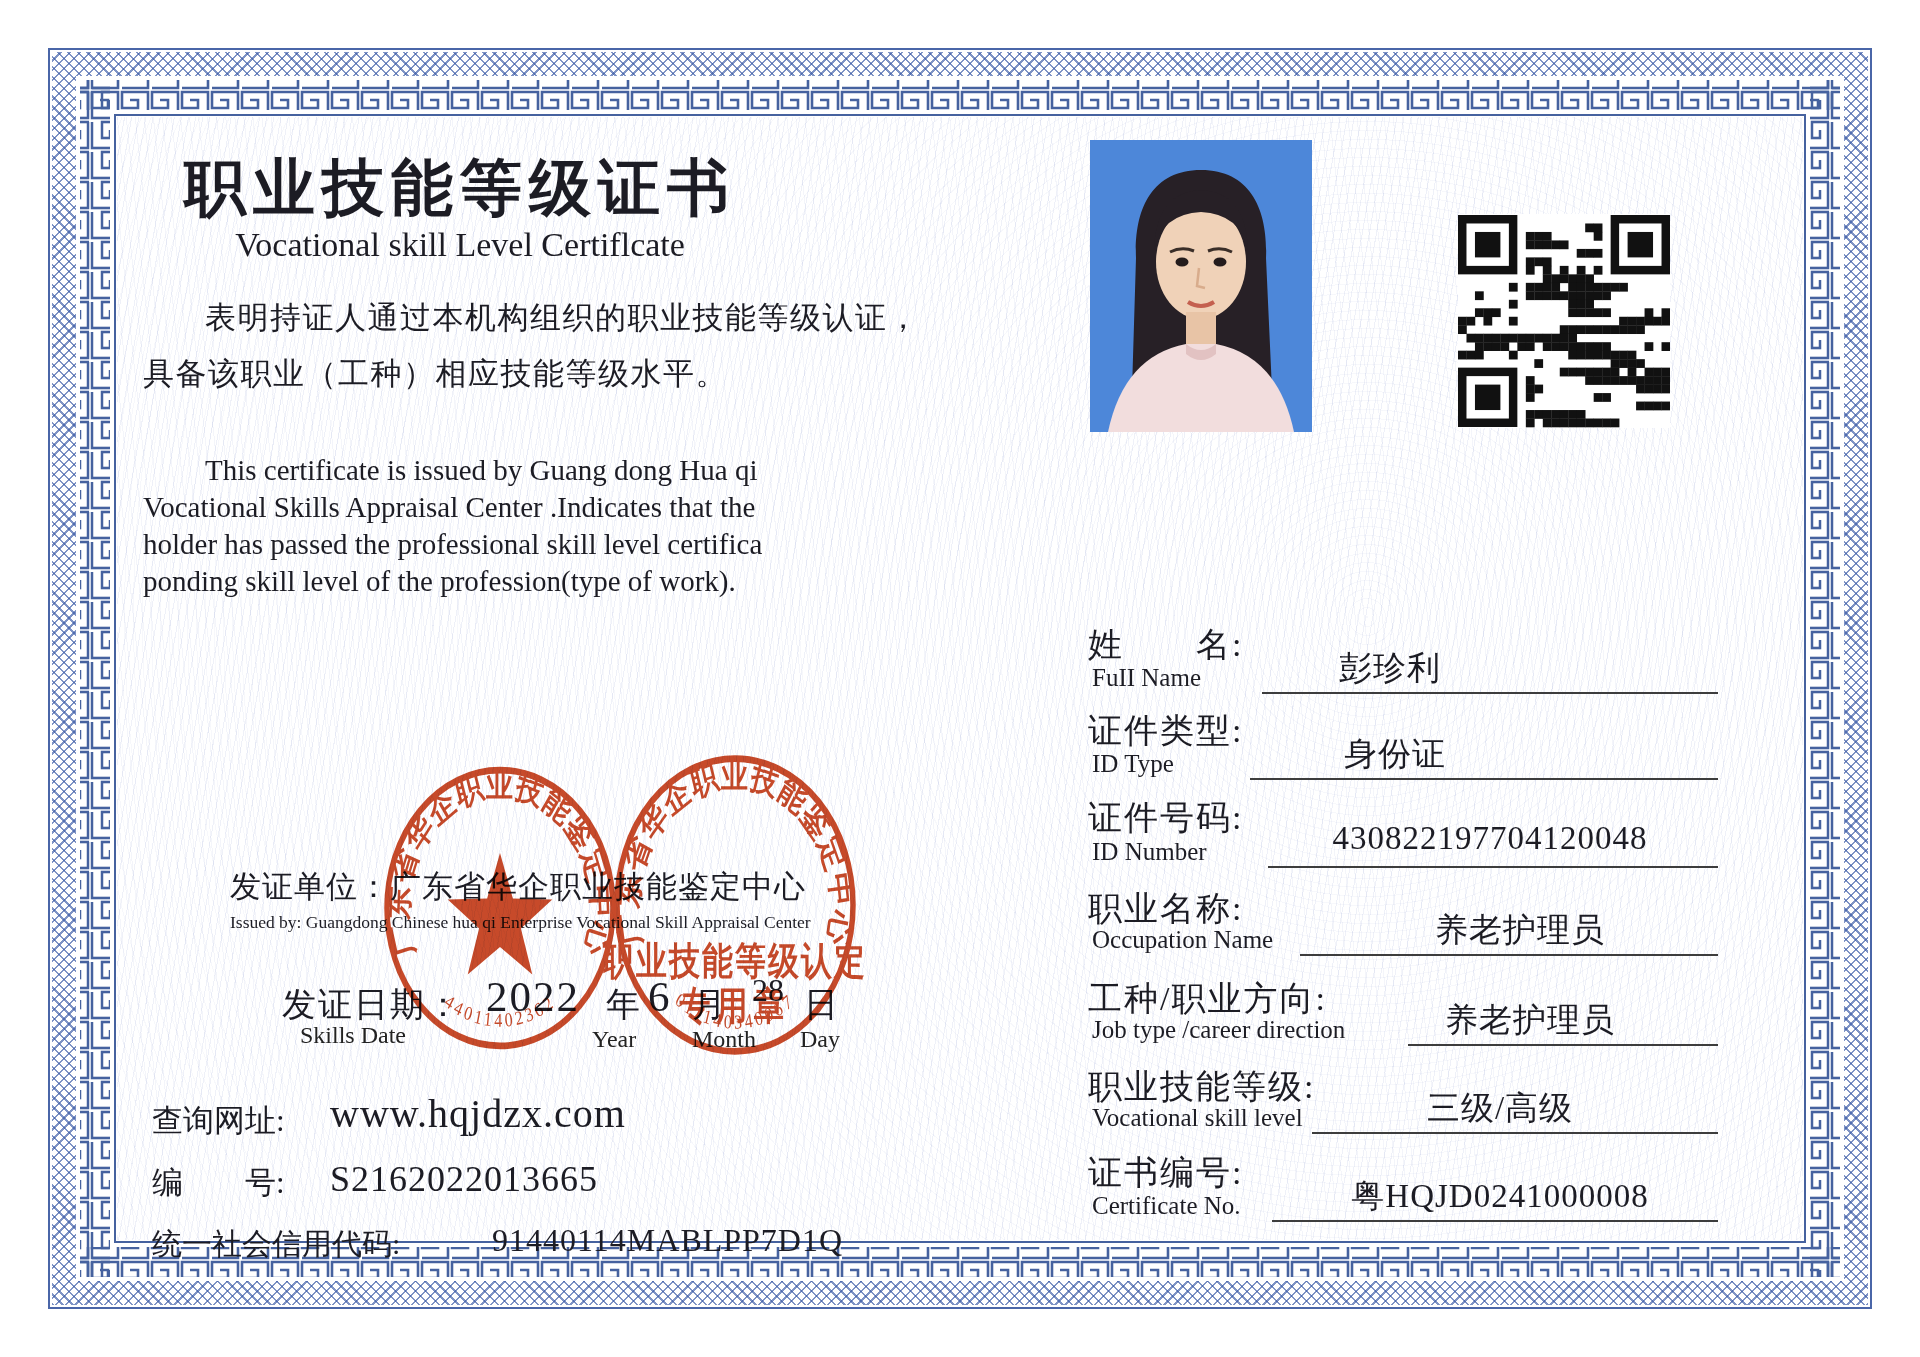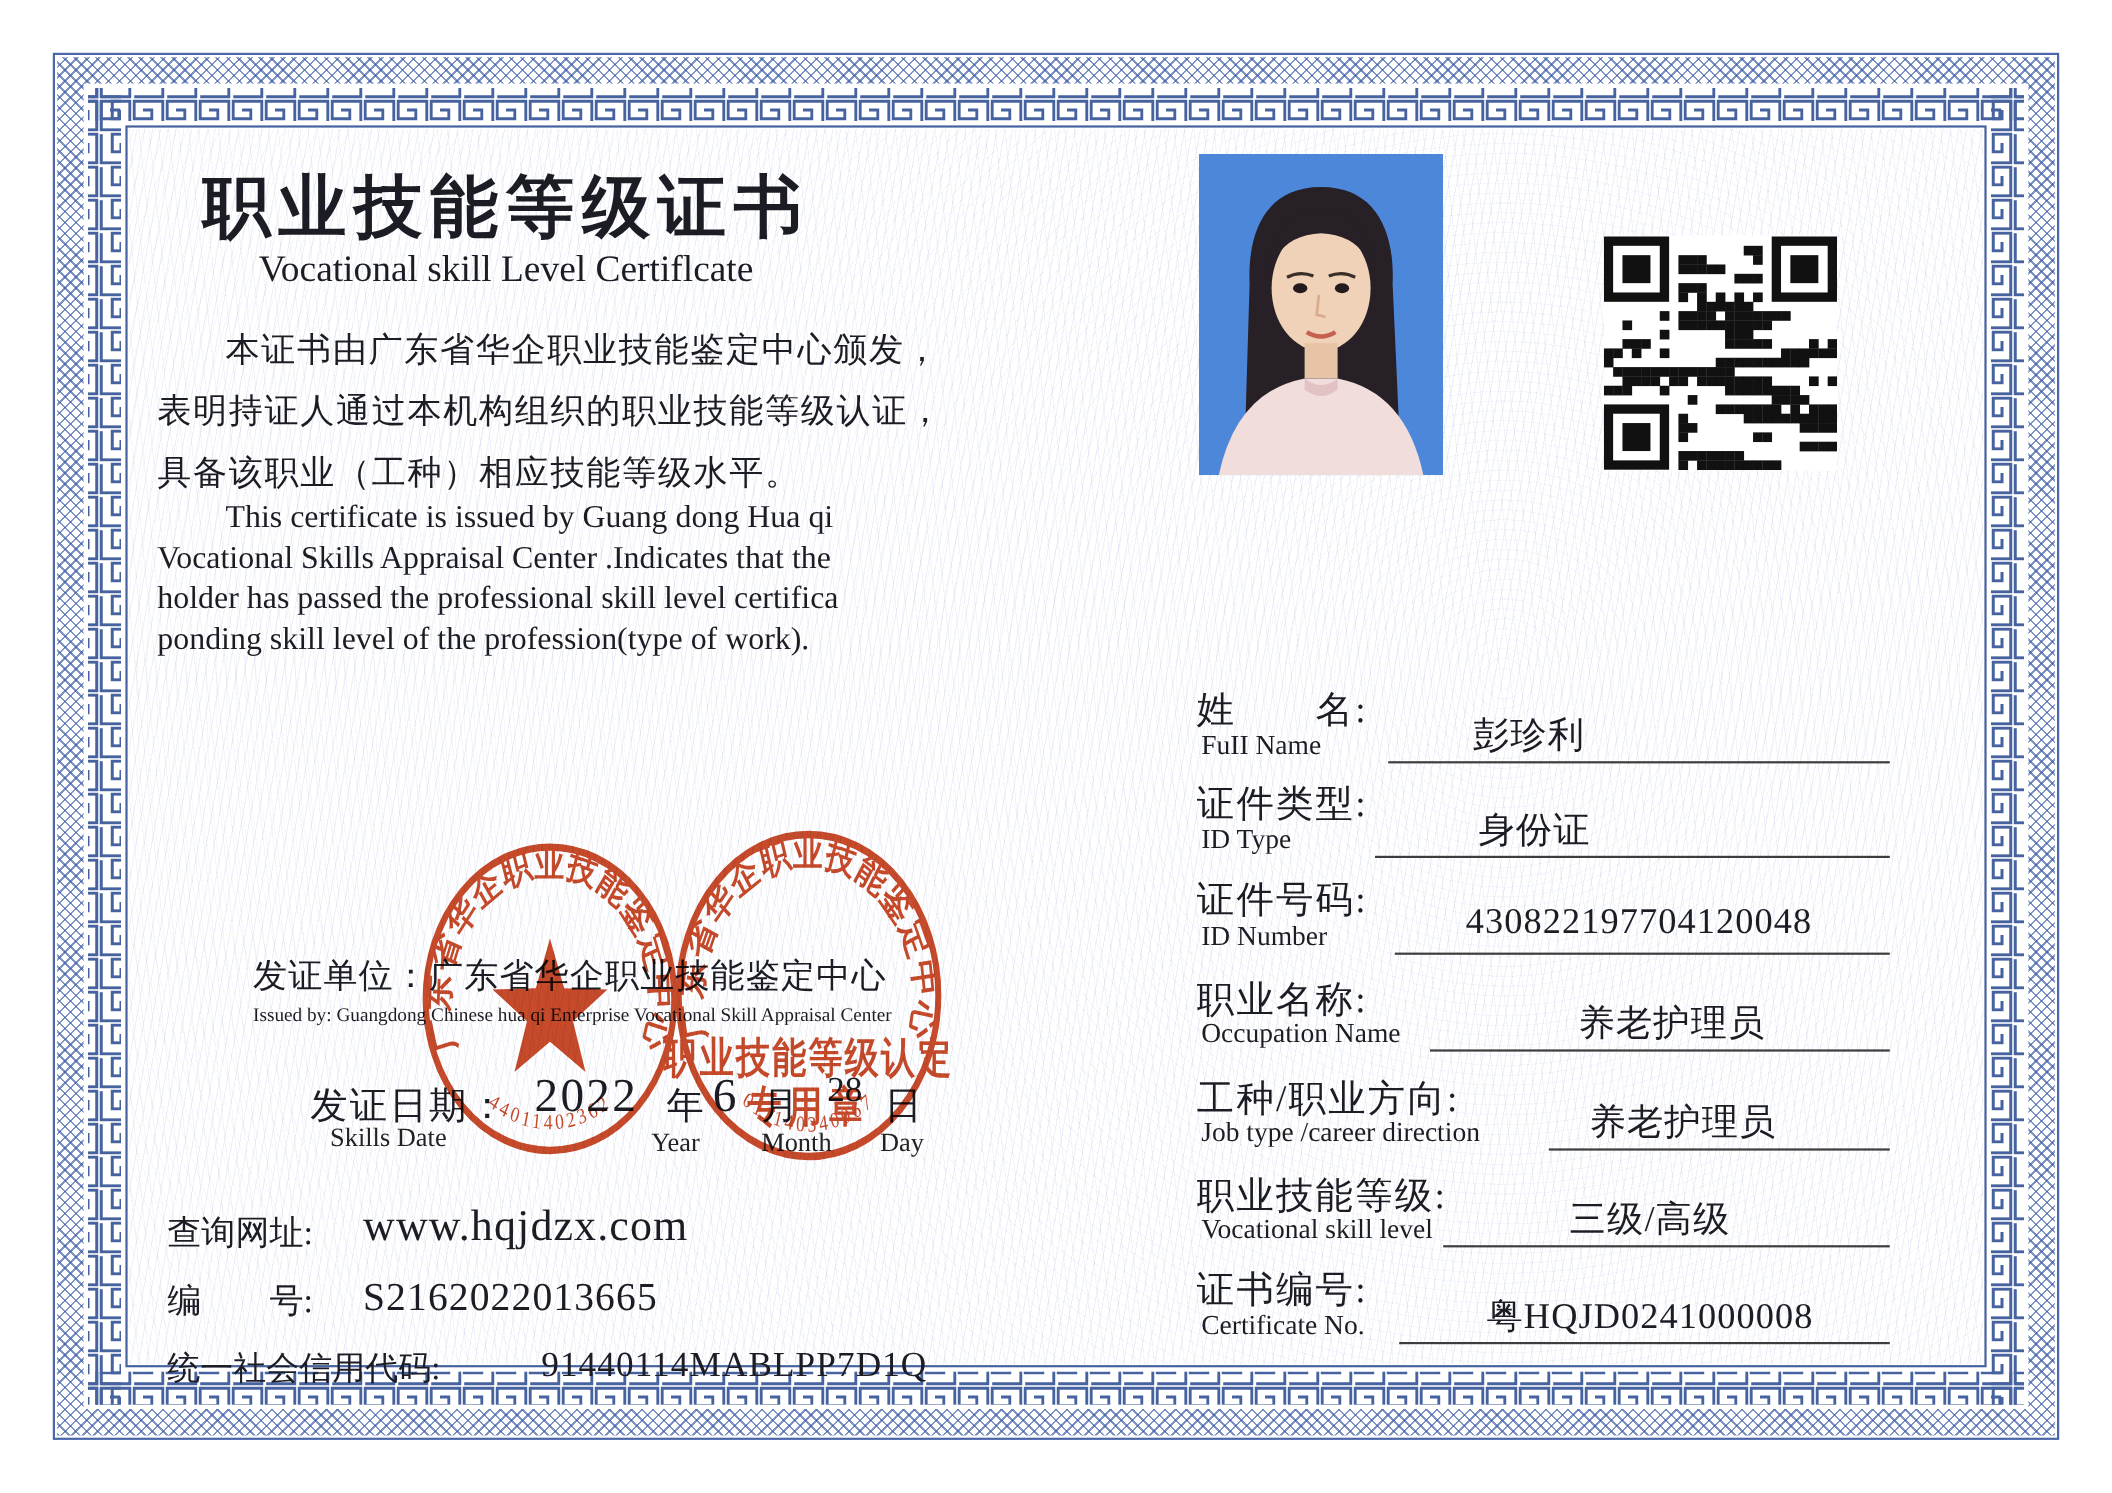--- a/index.html
+++ b/index.html
@@ -89,21 +89,20 @@
     <rect x="80" y="80" width="30" height="1197" fill="url(#gkv)"></rect>
     <rect x="1810" y="80" width="30" height="1197" fill="url(#gkv)"></rect>
   </svg>
   <div class="inner-line"></div>
   <div class="paper"></div>
 
   <div class="abs title-cn cn">职业技能等级证书</div>
   <div class="abs title-en">Vocational skill Level  Certiflcate</div>
 
   <div class="abs para-cn cn">
-    <div>本证书由广东省华企职业技能鉴定中心颁发，</div>
     <div>表明持证人通过本机构组织的职业技能等级认证，</div>
     <div>具备该职业（工种）相应技能等级水平。</div>
   </div>
 
   <div class="abs para-en">
     <div>This certificate is issued by Guang dong Hua qi</div>
     <div>Vocational Skills Appraisal Center .Indicates that the</div>
     <div>holder has passed the professional skill level certifica</div>
     <div>ponding  skill level of the profession(type of  work).</div>
   </div>

